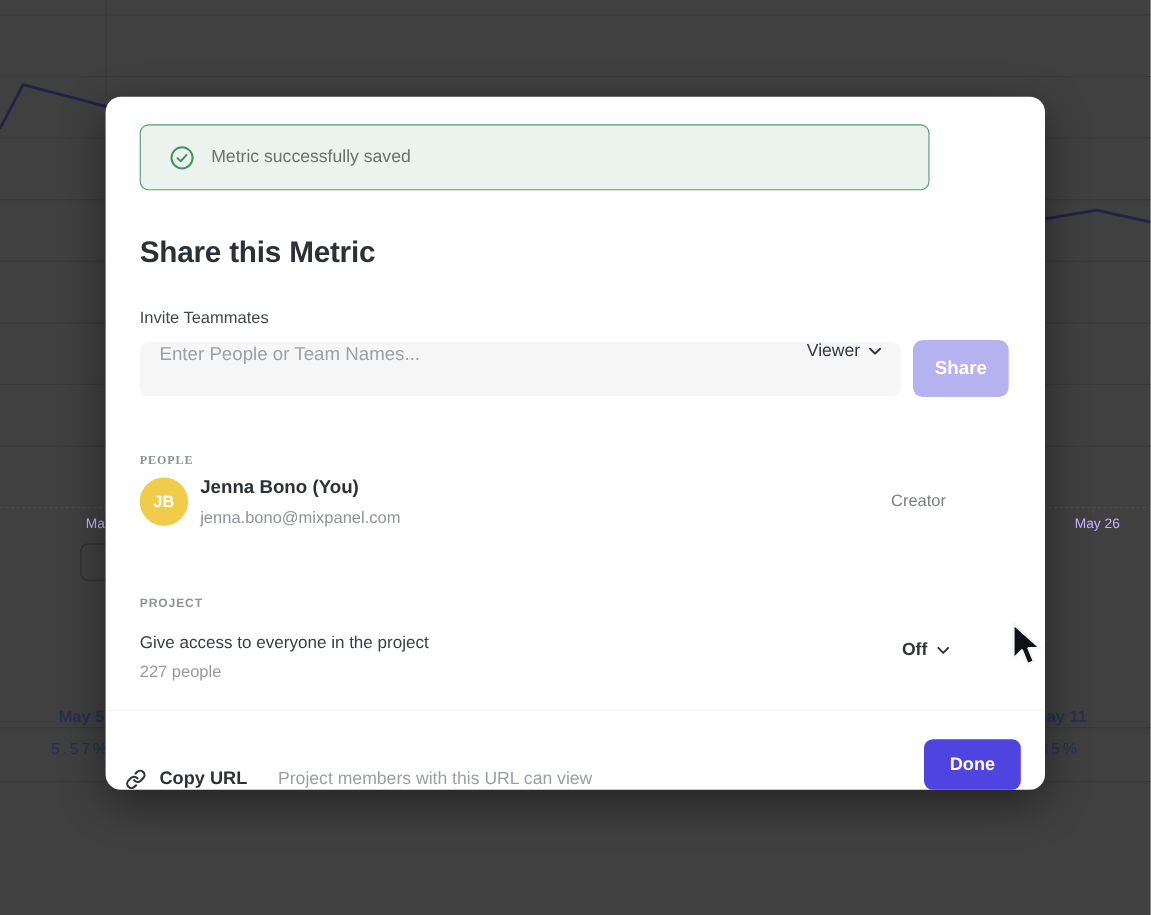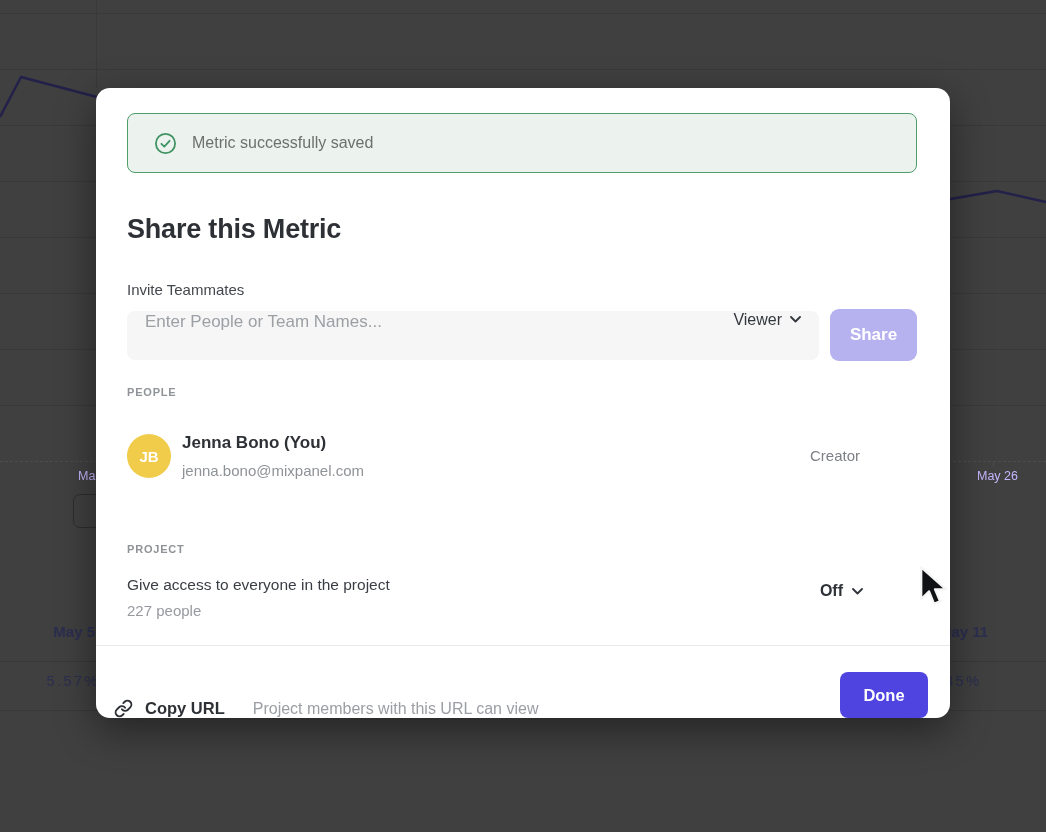--- a/index.html
+++ b/index.html
@@ -11,32 +11,32 @@
   }
   
   .backdrop{position:absolute;inset:0;}
   .gridline-h{position:absolute;left:0;right:0;height:1px;background:#393939;}
   .gridline-v{position:absolute;width:1px;background:#393939;}
   .axis-line{position:absolute;left:0;right:0;top:461px;border-top:1px dashed #4d4d4d;}
   .axis-tick{position:absolute;width:1px;height:5px;background:#4d4d4d;top:462px;}
   .bg-label{position:absolute;font-size:12.5px;color:#c4b5fd;font-weight:500;}
   .bg-badge{position:absolute;left:73px;top:494px;width:42px;height:32px;border:1.5px solid #2e2e2e;border-radius:7px;}
   .bg-chart-svg{position:absolute;inset:0;width:1046px;height:832px;}
-  .bg-table-label{position:absolute;font-size:15px;font-weight:600;color:#2b2e50;}
+  .bg-table-label{position:absolute;font-size:15px;font-weight:600;color:#2b2e50;margin-top:20px;}
   .bg-table-value{position:absolute;font-size:14.5px;color:#2b2e50;letter-spacing:2.5px;}
   .bg-divider{position:absolute;left:0;right:0;height:1px;background:#383838;}
 
   
   .modal{
     position:absolute;left:96px;top:88px;width:854px;height:630px;
     background:#ffffff;border-radius:14px;
     box-shadow:0 12px 40px rgba(0,0,0,0.45);
   }
   .toast{
-    position:absolute;left:31px;top:25px;width:790px;height:60px;box-sizing:border-box;
+    position:absolute;left:31px;top:25px;width:718px;height:60px;box-sizing:border-box;
     background:#ecf2ed;border:1.5px solid #4e9e6a;border-radius:8px;
     display:flex;align-items:center;padding:0 0 0 26px;
   }
   .toast-icon{display:flex;margin-right:15px;}
   .toast-text{font-size:16px;color:#6d716e;}
   .modal-title{
     position:absolute;left:31px;top:126px;
     font-size:27px;font-weight:700;color:#2d3035;letter-spacing:-0.2px;
   }
   .invite-label{position:absolute;left:31px;top:193px;font-size:15px;color:#44484d;}
@@ -53,21 +53,21 @@
   .role-select{display:flex;align-items:center;gap:8px;cursor:pointer;margin-left:0;}
   .role-select-label{font-size:16px;font-weight:500;color:#33373c;}
   .share-btn{
     margin-left:11px;flex:0 0 87px;height:52px;border:none;border-radius:9px;
     background:#b6b1ef;color:#ffffff;font-family:inherit;font-size:17px;font-weight:700;
   }
   .section-label{
     position:absolute;left:31px;font-size:11px;font-weight:600;letter-spacing:0.8px;
     color:#8f9296;text-transform:uppercase;
   }
-  .people-label{top:298px;}
+  .people-label{top:325px;font-family:Liberation Serif, serif;}
   .member-row{position:absolute;left:31px;top:345px;width:790px;height:45px;}
   .avatar{
     position:absolute;left:0;top:1px;width:44px;height:44px;border-radius:50%;
     background:#f0cc4a;color:#ffffff;font-size:15px;font-weight:700;
     display:flex;align-items:center;justify-content:center;
   }
   .member-name{position:absolute;left:55px;top:0;font-size:17px;font-weight:700;color:#2d3035;}
   .member-email{position:absolute;left:55px;top:29px;font-size:15px;color:#8f9296;}
   .member-role{position:absolute;right:57px;top:14px;font-size:15px;color:#7c7f84;}
   .project-label{top:455px;}

